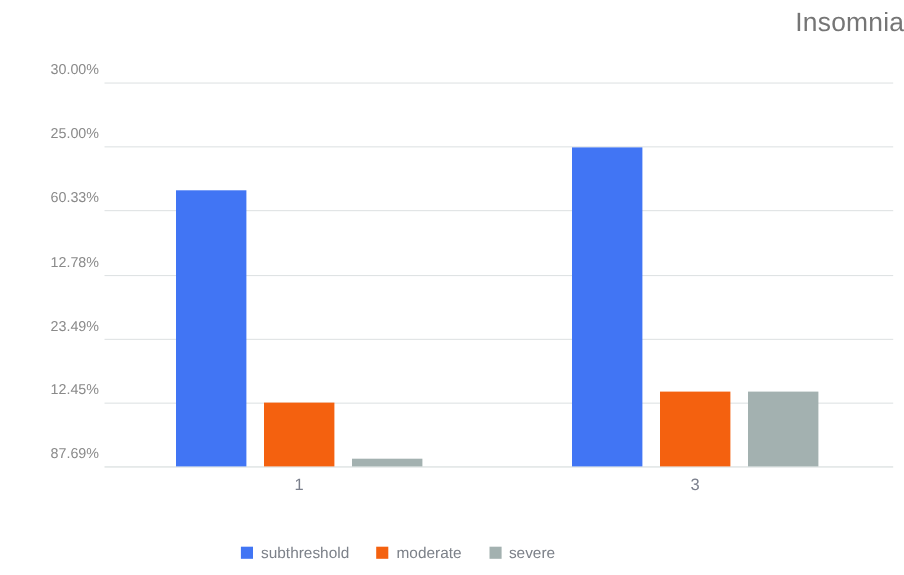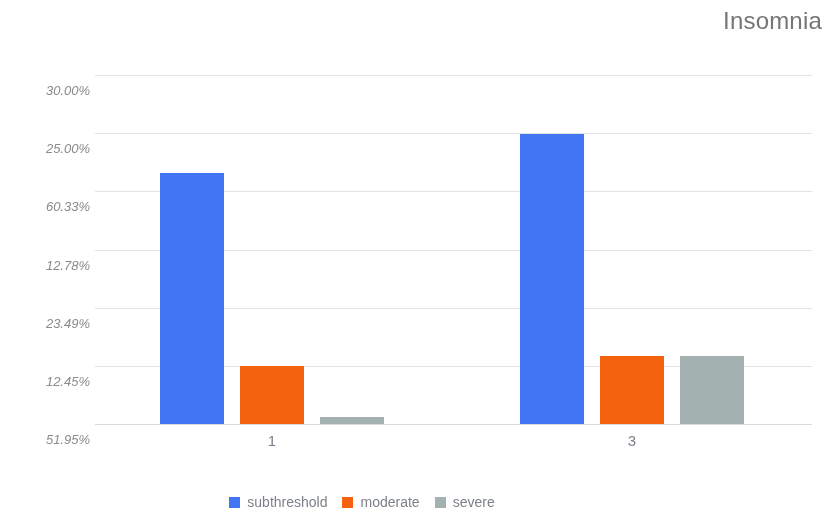--- a/index.html
+++ b/index.html
@@ -62,24 +62,23 @@
     width: 78px;
     text-align: right;
     font-size: 13px;
     color: #8a8a8a;
     transform: translateY(-50%);
     white-space: nowrap;
   }
   #y-axis-labels {
     position: absolute;
     left: 0;
-    top: 90px;
+    top: 63px;
     width: 90px;
     height: 349px;
-    font-style: italic;
   }
 
   
   .bar {
     position: absolute;
     bottom: 0;
   }
   .bar.subthreshold { background: #4175f4; }
   .bar.moderate     { background: #f4610f; }
   .bar.severe       { background: #a3b1b0; }
@@ -104,21 +103,21 @@
 
   
   #legend {
     position: absolute;
     left: 0;
     top: 494px;
     width: 724px;
     display: flex;
     justify-content: center;
     align-items: center;
-    gap: 15px;
+    gap: 25px;
   }
   .legend-item {
     display: flex;
     align-items: center;
     gap: 7px;
   }
   .legend-swatch {
     width: 11px;
     height: 11px;
     display: block;
@@ -136,21 +135,21 @@
 
   <div id="chart-title">Insomnia</div>
 
   <div id="y-axis-labels">
       <div class="ytick" style="top: 0px;">30.00%</div>
       <div class="ytick" style="top: 58.1667px;">25.00%</div>
       <div class="ytick" style="top: 116.333px;">60.33%</div>
       <div class="ytick" style="top: 174.5px;">12.78%</div>
       <div class="ytick" style="top: 232.667px;">23.49%</div>
       <div class="ytick" style="top: 290.833px;">12.45%</div>
-      <div class="ytick" style="top: 349px;">51.95%</div>
+      <div class="ytick" style="top: 349px;">87.69%</div>
     </div>
 
   <div id="plot-area">
       <div class="gridline" style="top: 0px;"></div>
       <div class="gridline" style="top: 58.1667px;"></div>
       <div class="gridline" style="top: 116.333px;"></div>
       <div class="gridline" style="top: 174.5px;"></div>
       <div class="gridline" style="top: 232.667px;"></div>
       <div class="gridline" style="top: 290.833px;"></div>
       <div class="gridline baseline" style="top: 349px;"></div>

